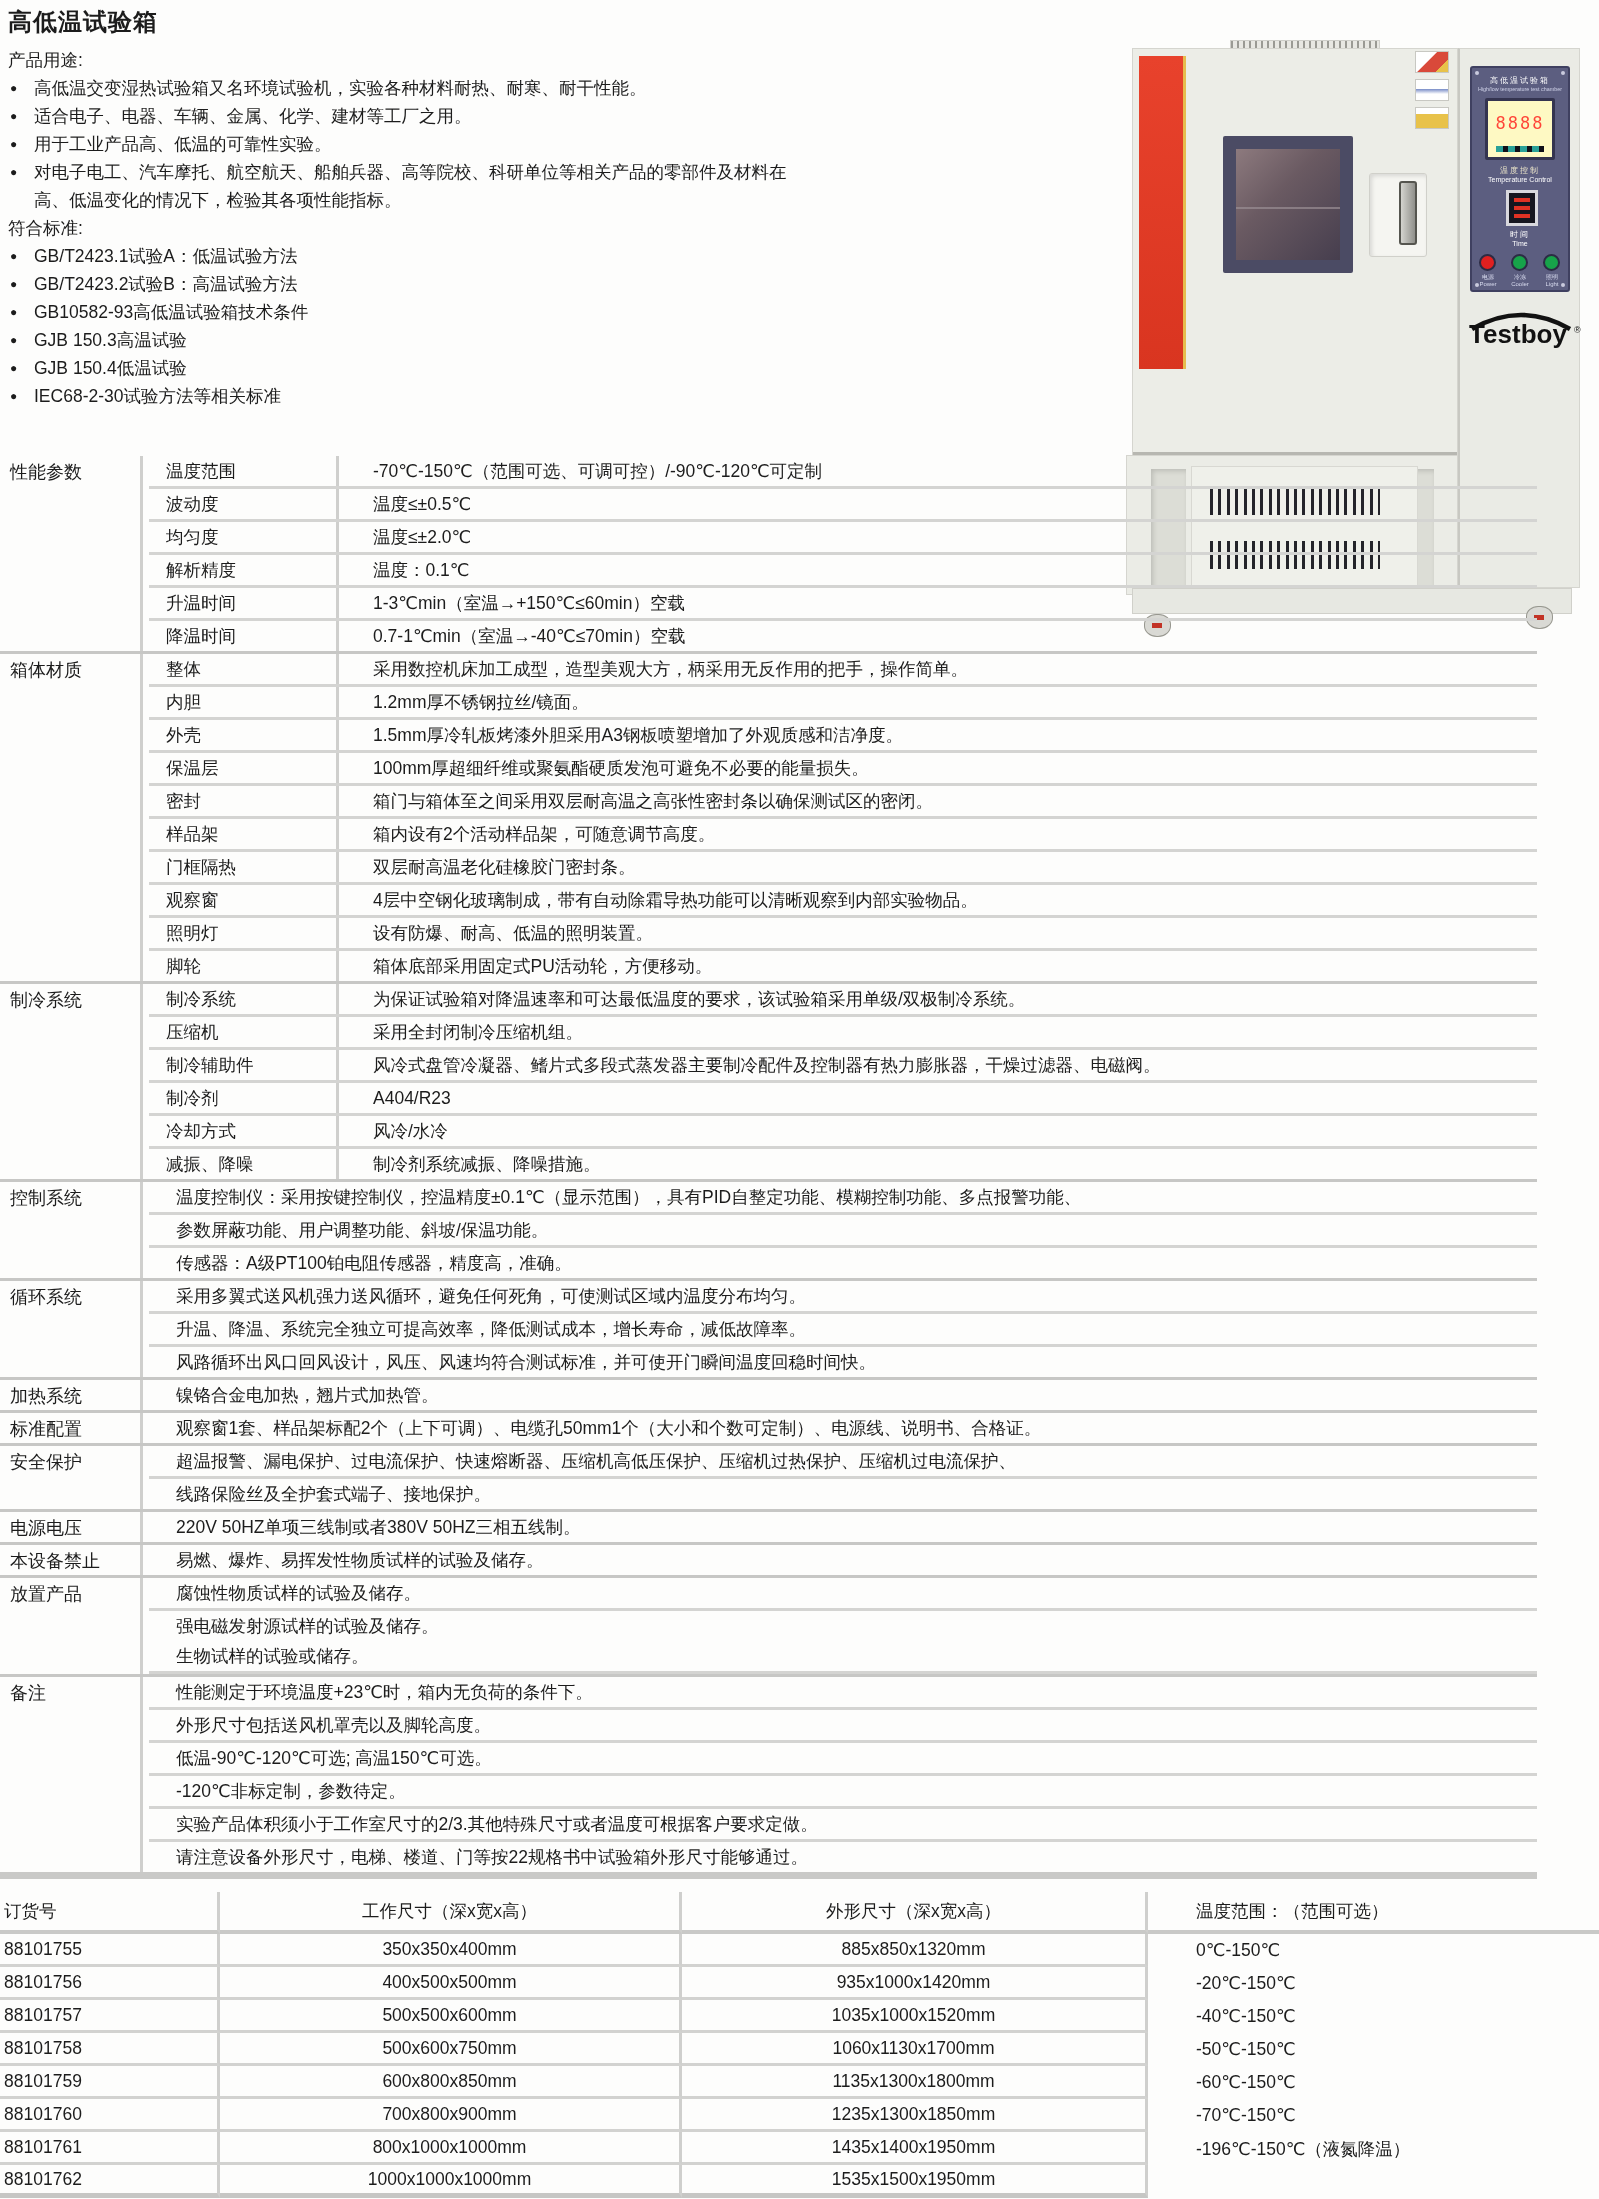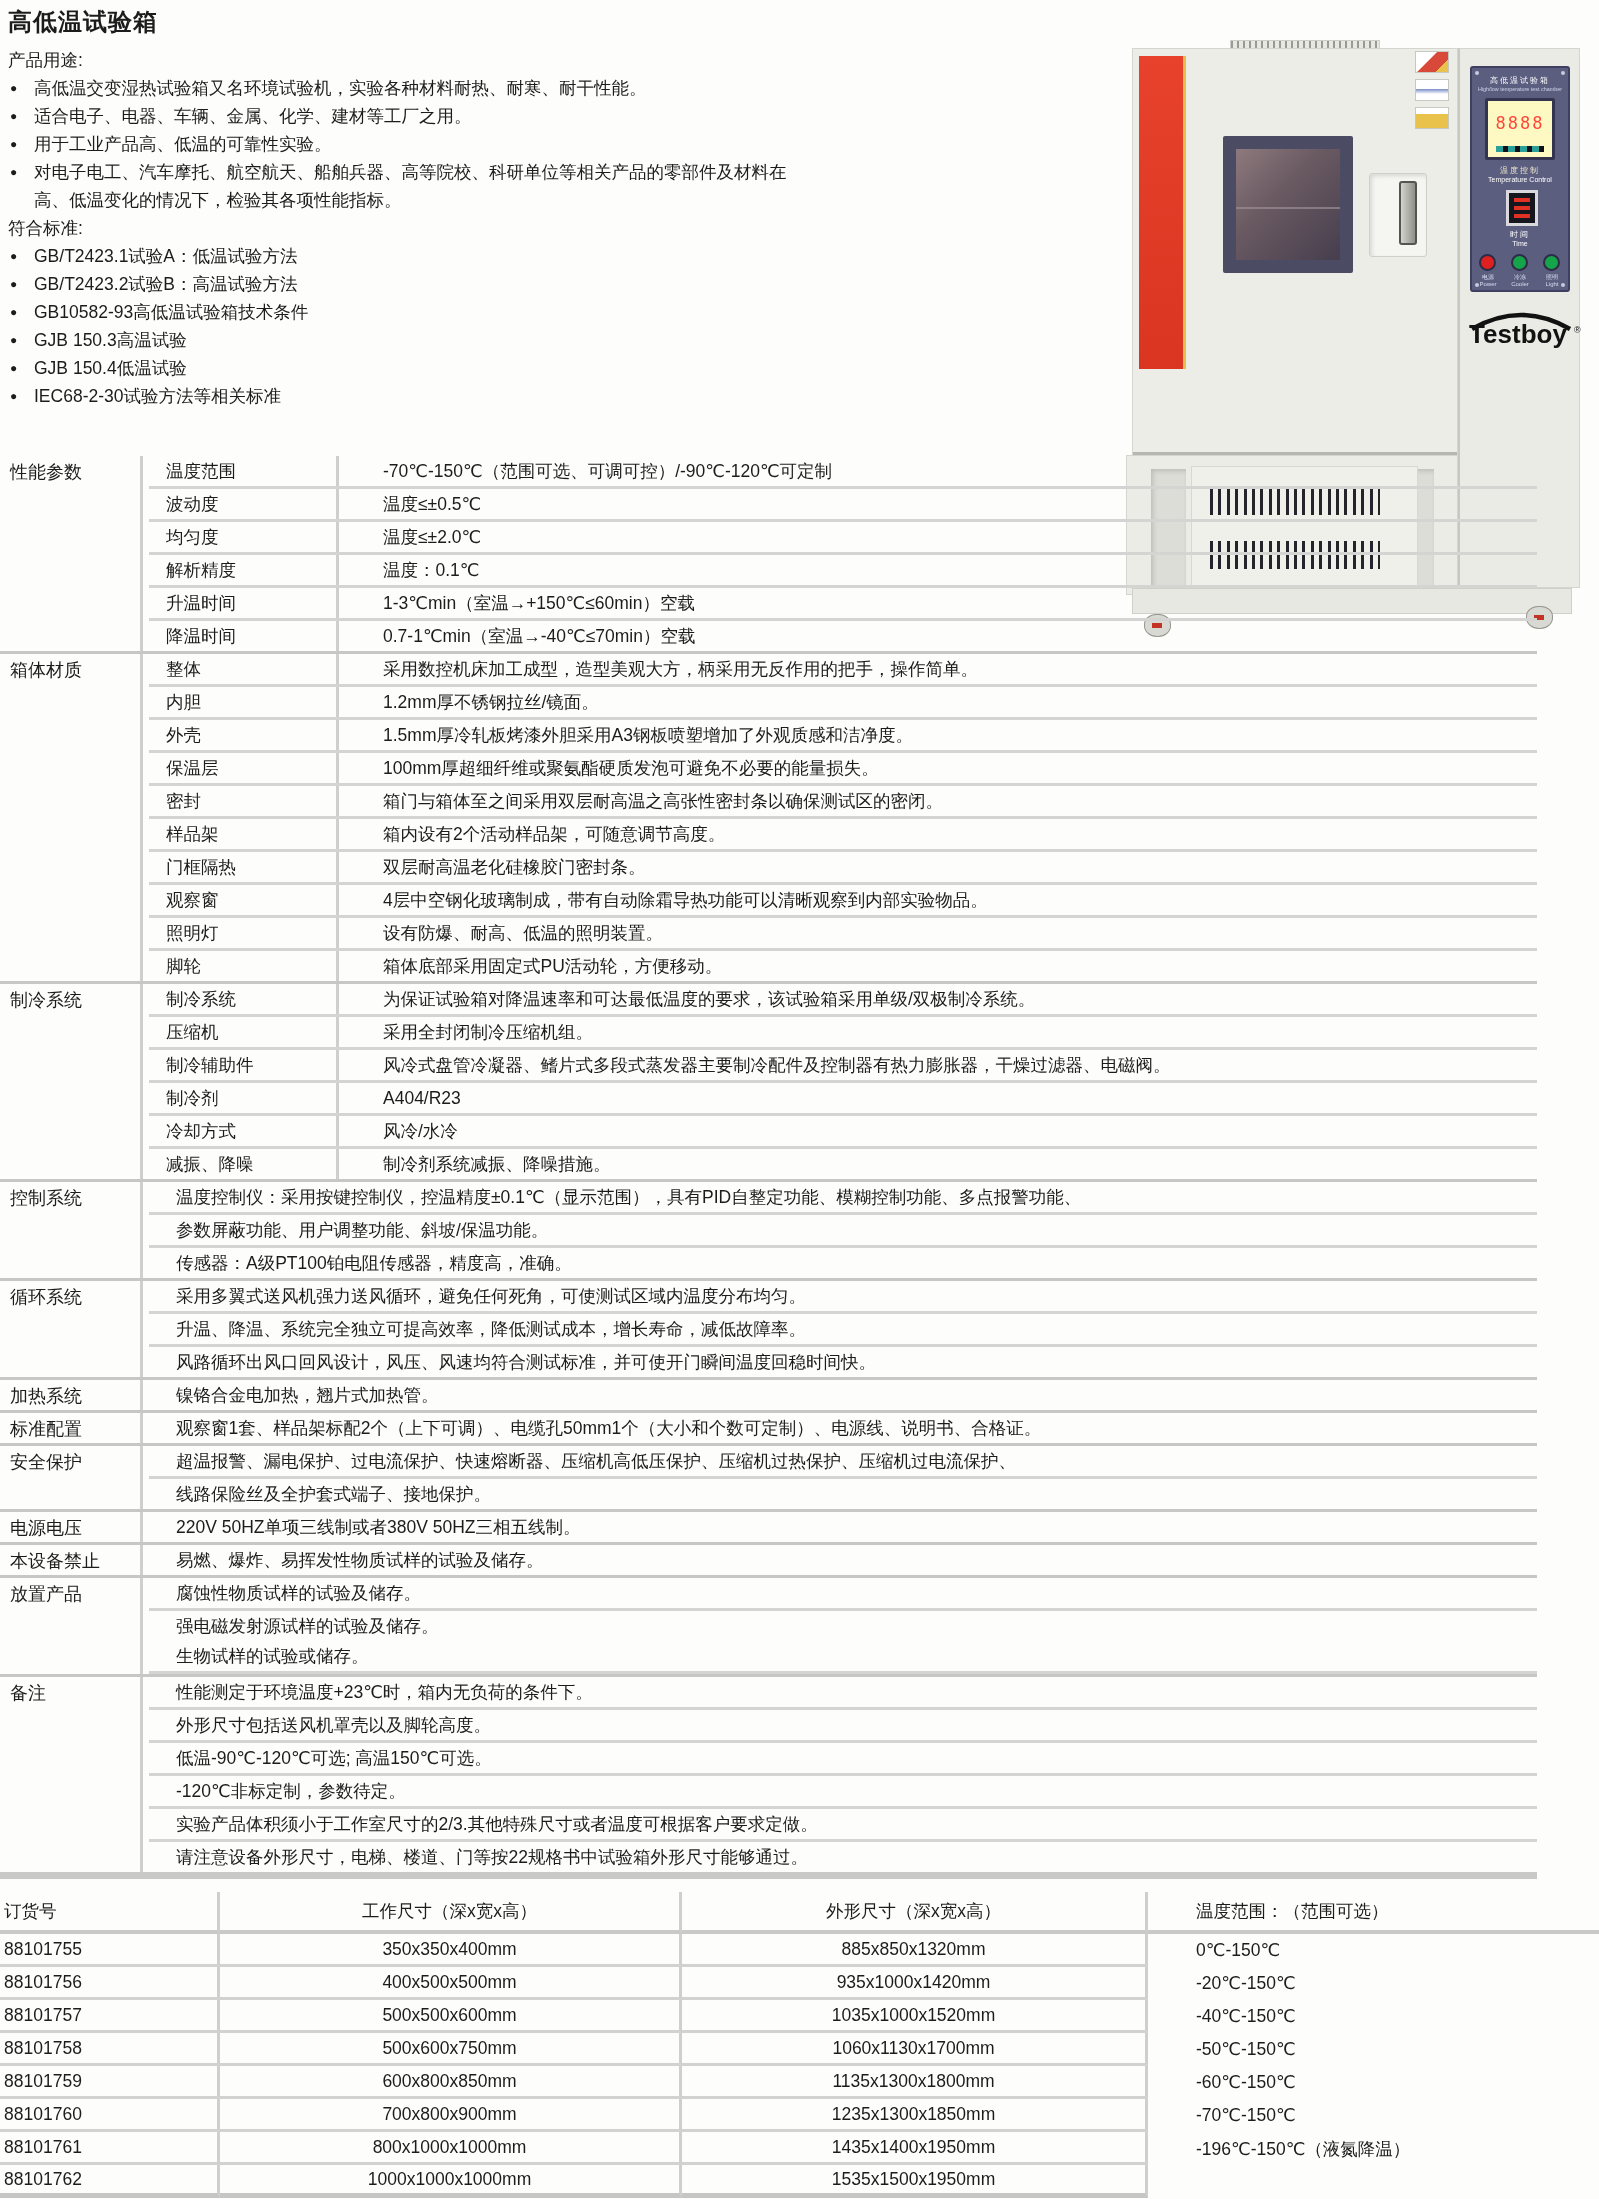--- a/index.html
+++ b/index.html
@@ -17,21 +17,21 @@
   .intro-text{flex:1;white-space:nowrap;}
   
   .spec-table{position:absolute;left:0;top:456px;width:1537px;border-bottom:7px solid #c9c9c7;}
   .spec-section{display:flex;border-bottom:3px solid #c7c7c5;}
   .spec-section:last-child{border-bottom:none;}
   .spec-cat{width:143px;box-sizing:border-box;border-right:3px solid #cfcfcd;padding:4px 0 0 10px;font-size:18px;}
   .spec-rows{flex:1;display:flex;flex-direction:column;margin-left:6px;}
   .spec-row{height:33px;box-sizing:border-box;display:flex;border-bottom:3px solid #d4d4d2;}
   .spec-row.last{height:30px;border-bottom:none;}
   .spec-label{width:190px;box-sizing:border-box;border-right:3px solid #cfcfcd;padding-left:17px;display:flex;align-items:center;font-size:17.5px;white-space:nowrap;}
-  .spec-desc{flex:1;display:flex;align-items:center;padding-left:44px;font-size:17.5px;white-space:nowrap;overflow:hidden;}
+  .spec-desc{flex:1;display:flex;align-items:center;padding-left:34px;font-size:17.5px;white-space:nowrap;overflow:hidden;}
   .spec-desc.full{padding-left:27px;}
   
   .order-table{position:absolute;left:0;top:1892px;width:1599px;font-size:17.5px;}
   .ot-head{display:flex;height:42px;}
   .ot-h,.ot-c{box-sizing:border-box;display:flex;align-items:center;white-space:nowrap;}
   .ot-h{border-bottom:4px solid #c9c9c7;}
   .w1{width:220px;} .w2{width:462px;} .w3{width:466px;} .w4{flex:1;}
   .vr{border-right:3px solid #cfcfcd;}
   .cen{justify-content:center;}
   .pl1{padding-left:4px;} .pl4{padding-left:48px;}

